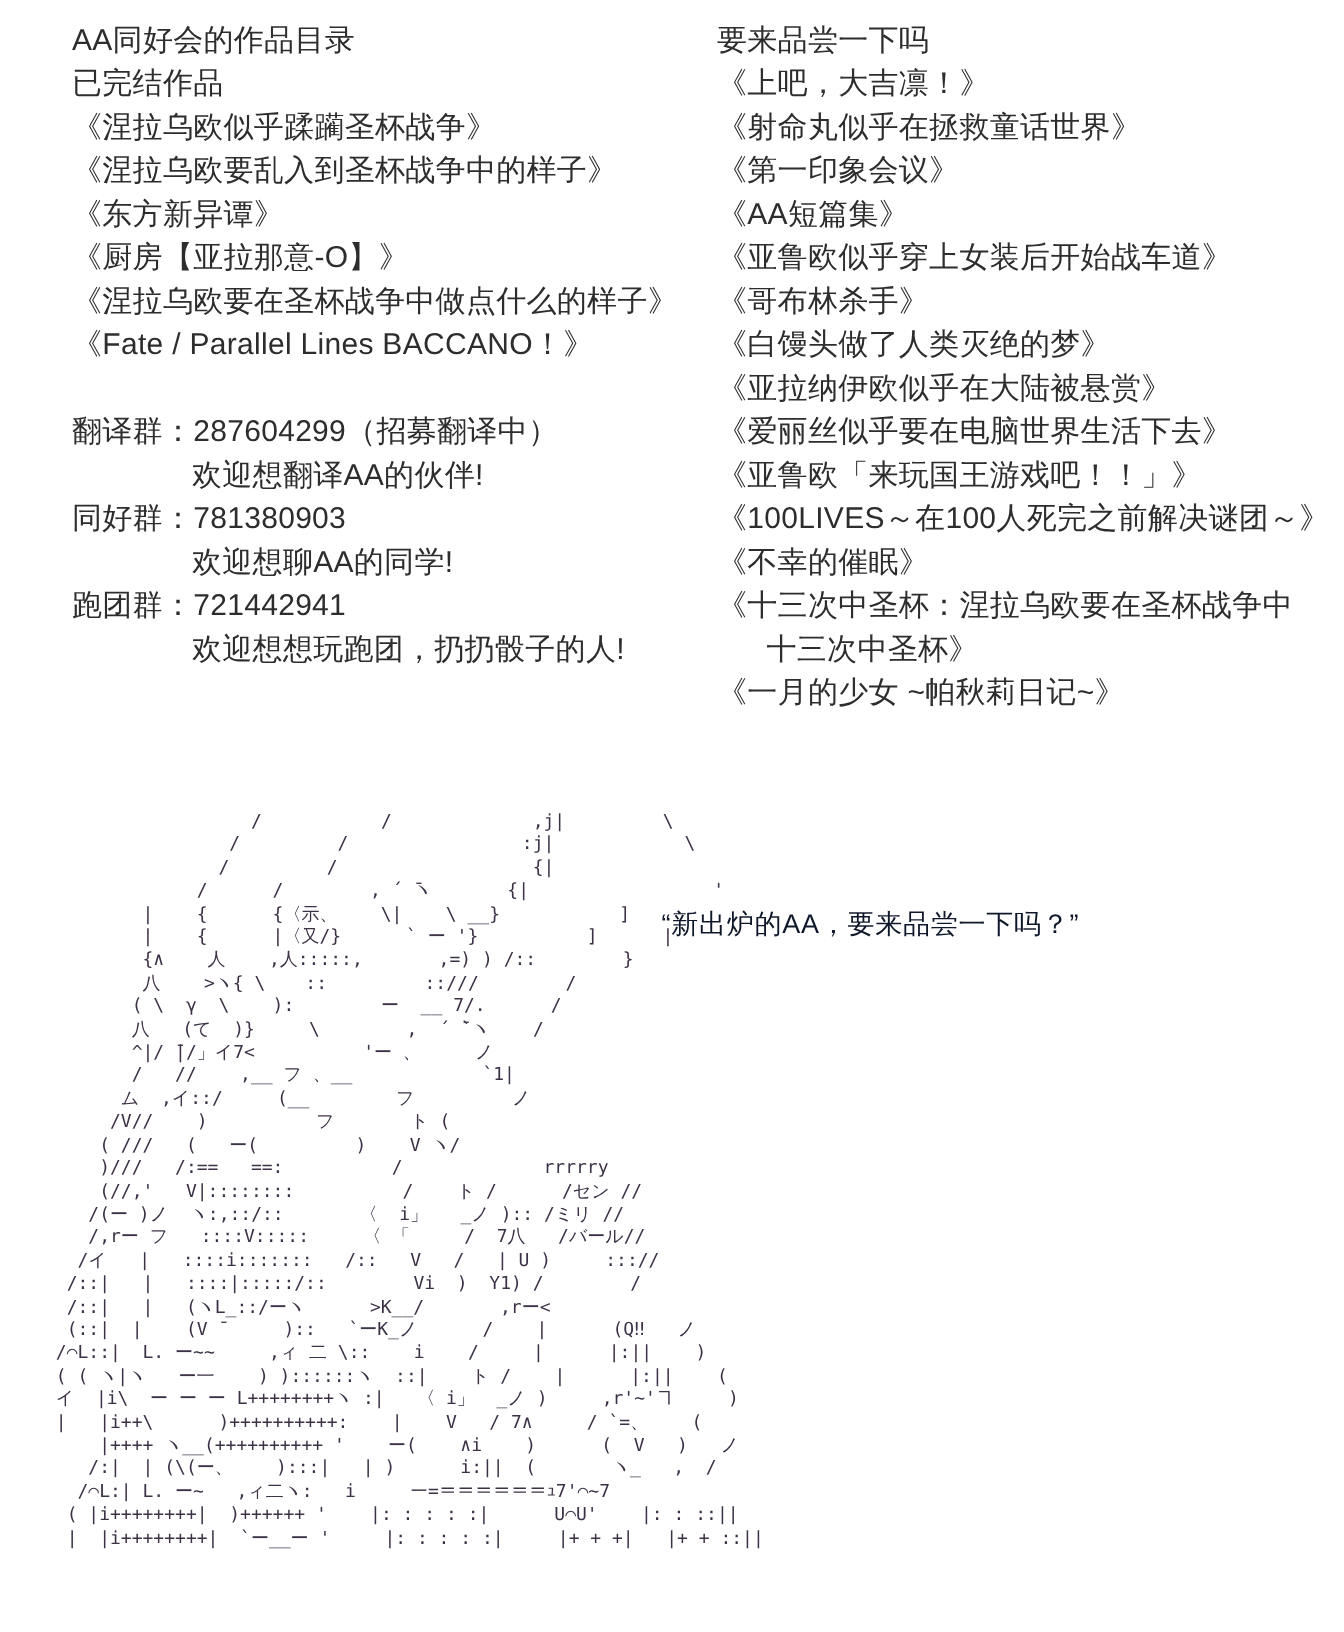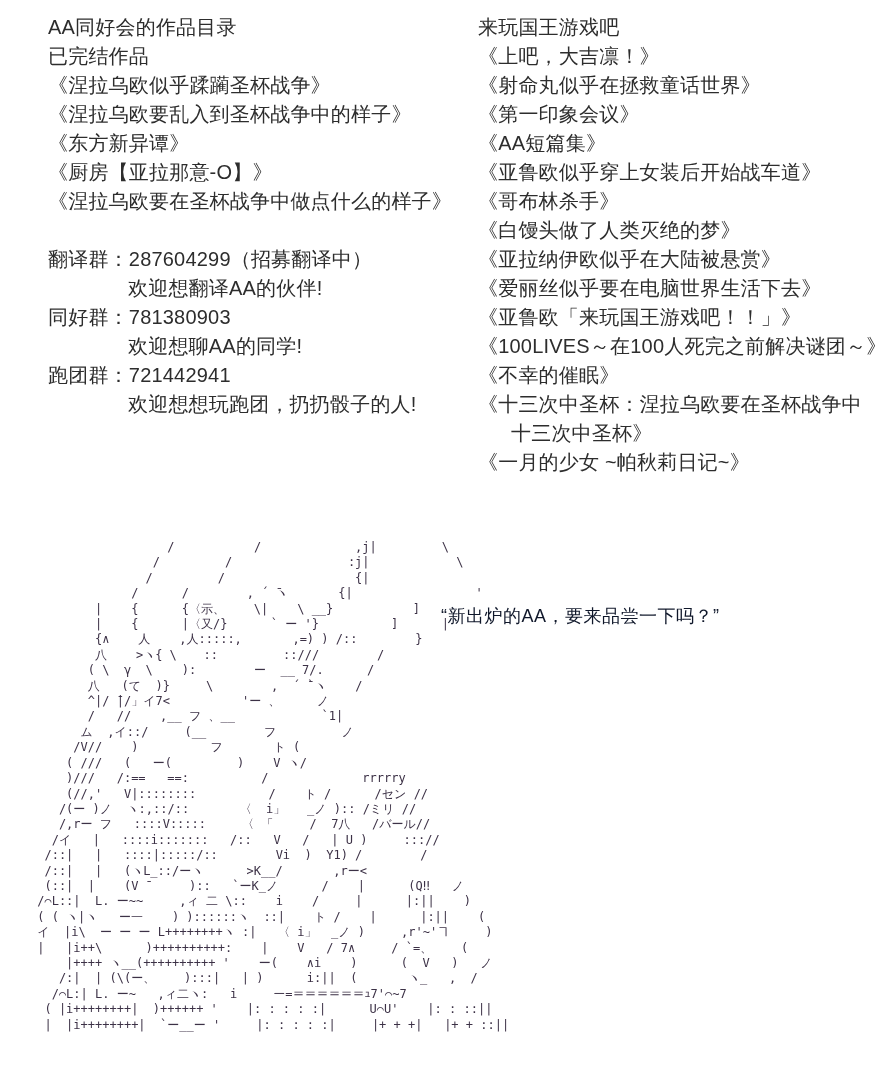--- a/index.html
+++ b/index.html
@@ -32,20 +32,21 @@
 <body>
 
 <div class="col col-left">
   <div class="row">AA同好会的作品目录</div>
   <div class="row">已完结作品</div>
   <div class="row">《涅拉乌欧似乎蹂躏圣杯战争》</div>
   <div class="row">《涅拉乌欧要乱入到圣杯战争中的样子》</div>
   <div class="row">《东方新异谭》</div>
   <div class="row">《厨房【亚拉那意-O】》</div>
   <div class="row">《涅拉乌欧要在圣杯战争中做点什么的样子》</div>
+  <div class="row">《Fate / Parallel Lines BACCANO！》</div>
   <div class="spacer"></div>
 
   <div class="row contact">
     <span class="c-label">翻译群：</span>
     <span>287604299（招募翻译中）</span>
   </div>
   <div class="row note">欢迎想翻译AA的伙伴!</div>
 
   <div class="row contact">
     <span class="c-label">同好群：</span>
@@ -54,21 +55,21 @@
   <div class="row note">欢迎想聊AA的同学!</div>
 
   <div class="row contact">
     <span class="c-label">跑团群：</span>
     <span>721442941</span>
   </div>
   <div class="row note">欢迎想想玩跑团，扔扔骰子的人!</div>
 </div>
 
 <div class="col col-right">
-  <div class="row">来玩国王游戏吧</div>
+  <div class="row">要来品尝一下吗</div>
   <div class="row">《上吧，大吉凛！》</div>
   <div class="row">《射命丸似乎在拯救童话世界》</div>
   <div class="row">《第一印象会议》</div>
   <div class="row">《AA短篇集》</div>
   <div class="row">《亚鲁欧似乎穿上女装后开始战车道》</div>
   <div class="row">《哥布林杀手》</div>
   <div class="row">《白馒头做了人类灭绝的梦》</div>
   <div class="row">《亚拉纳伊欧似乎在大陆被悬赏》</div>
   <div class="row">《爱丽丝似乎要在电脑世界生活下去》</div>
   <div class="row">《亚鲁欧「来玩国王游戏吧！！」》</div>

